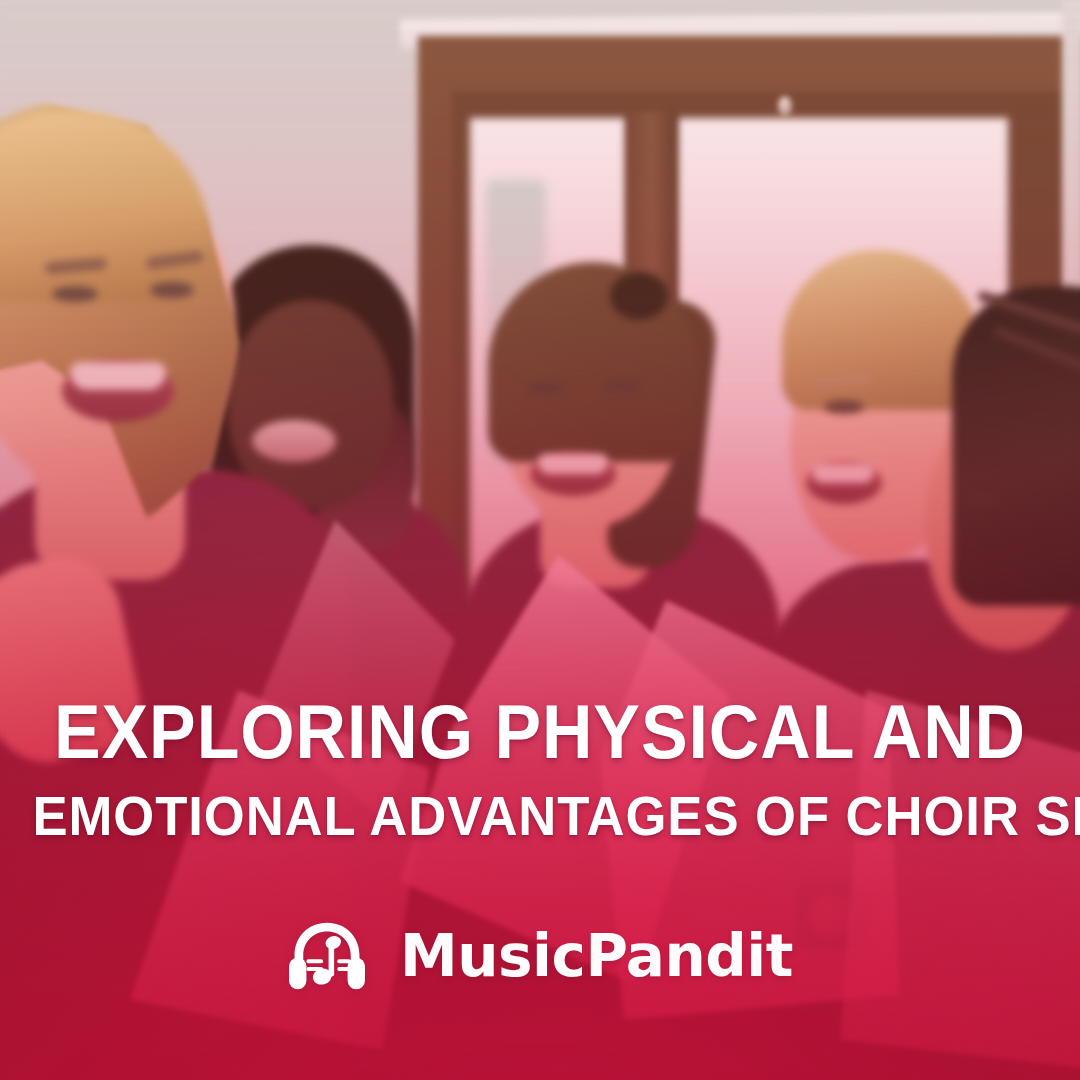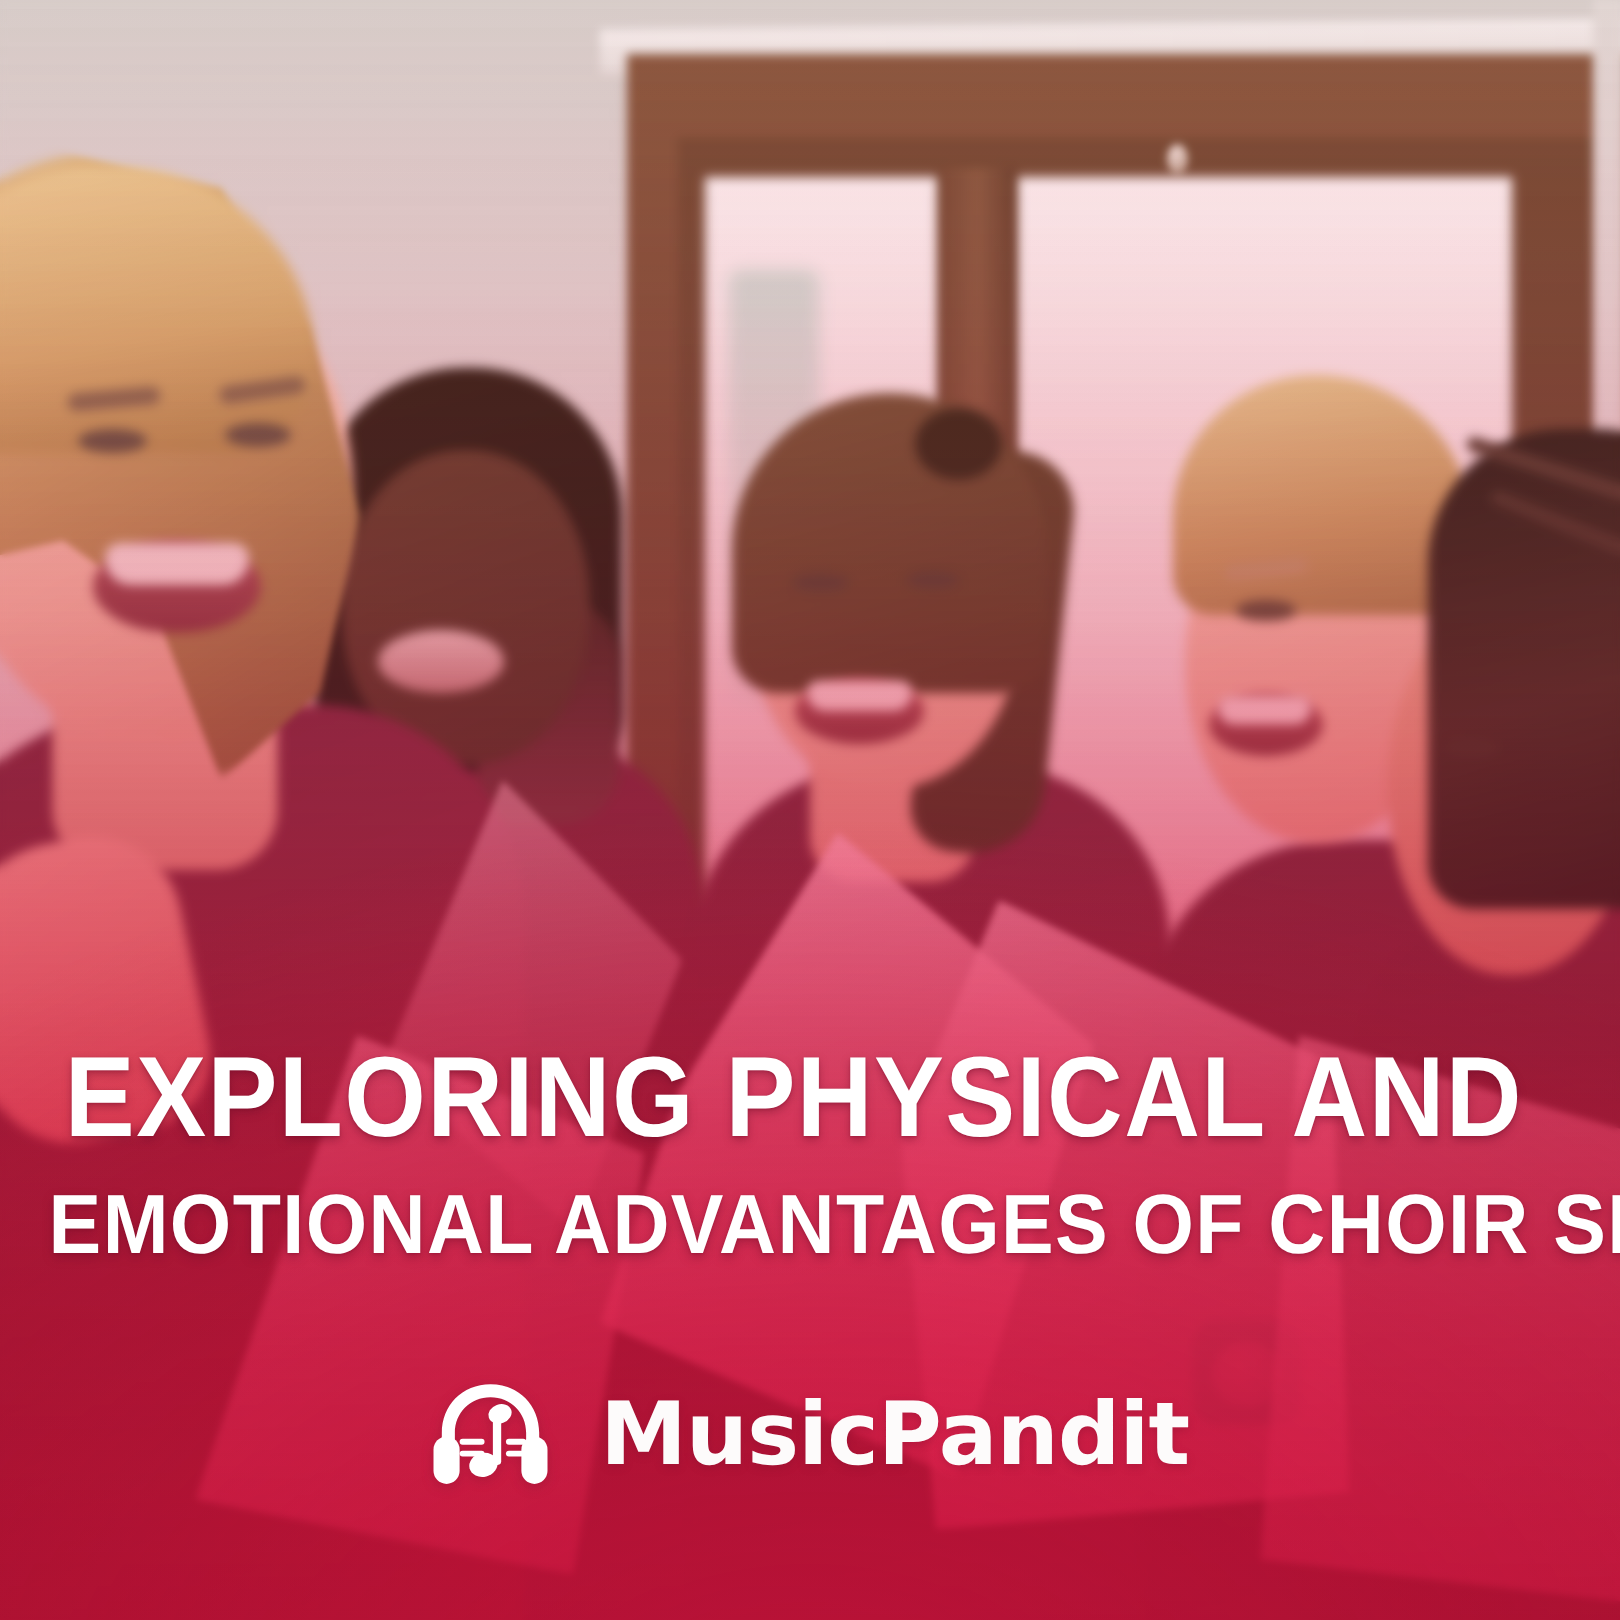--- a/index.html
+++ b/index.html
@@ -281,20 +281,21 @@
     position:absolute;inset:0;
     background:radial-gradient(120% 80% at 50% 108%,
       rgba(208,20,64,0.55) 0%,
       rgba(208,20,64,0.22) 42%,
       rgba(208,20,64,0.00) 72%);
   }
 
   
   .headline{
     position:absolute;left:0;right:0;top:694px;
+    text-align:center;
     user-select:none;
   }
   .hl-1,.hl-2{
     color:#ffffff;
     font-family:"Liberation Sans Narrow","Liberation Sans",sans-serif;
     font-weight:700;
     text-transform:uppercase;
     white-space:nowrap;
     line-height:1;
     text-shadow:0 3px 7px rgba(110,12,40,.42), 0 1px 2px rgba(110,12,40,.30);

